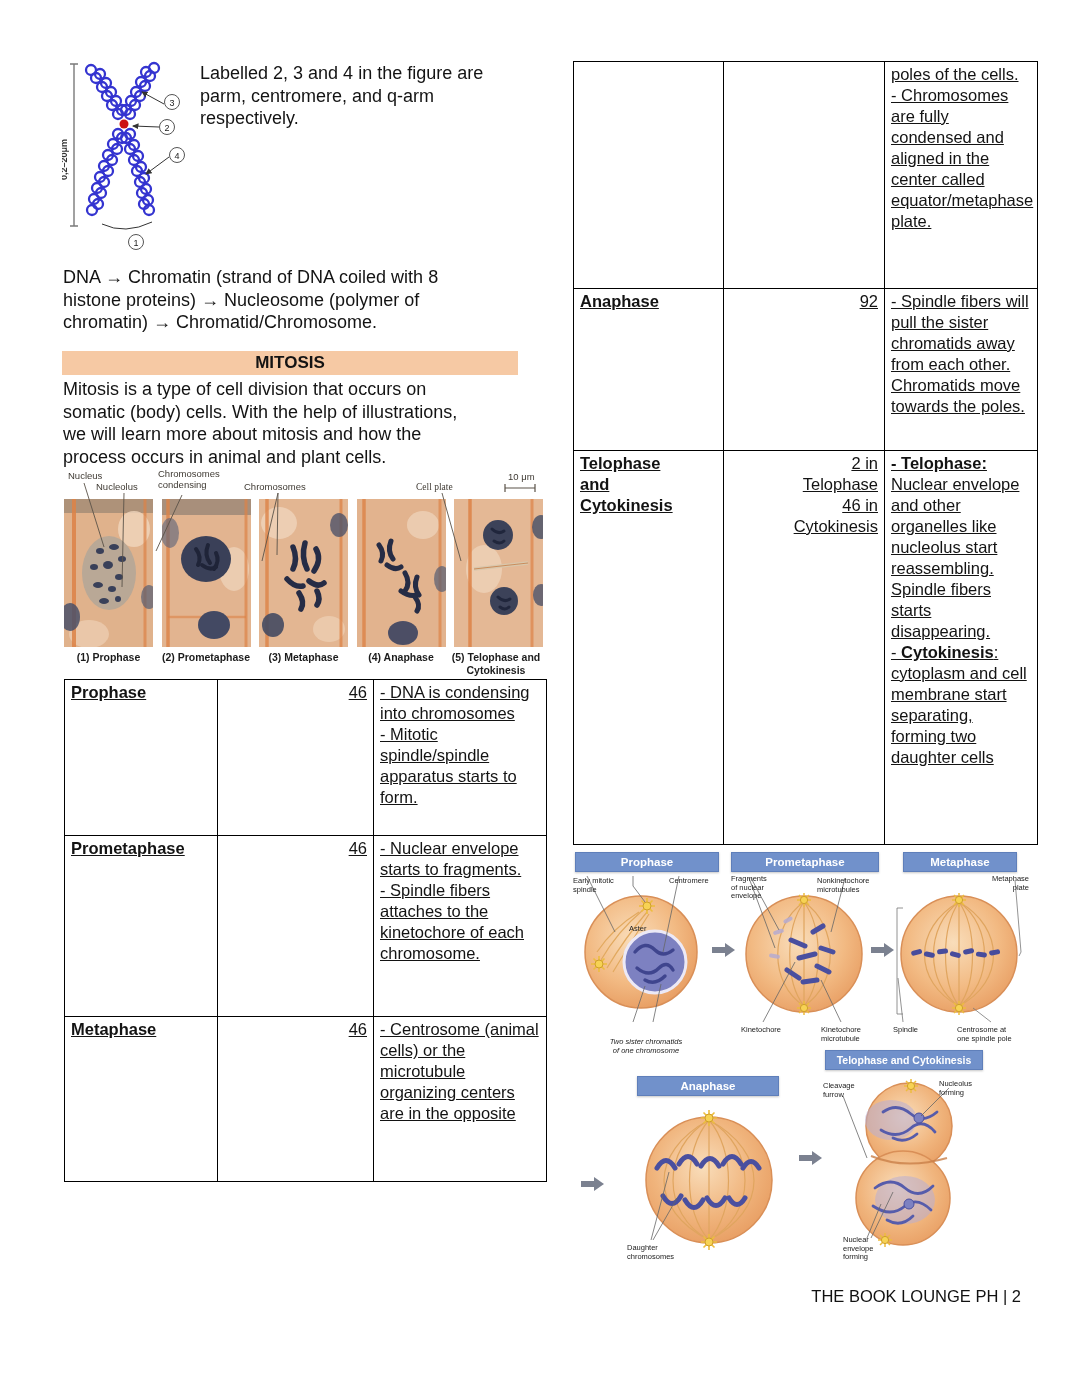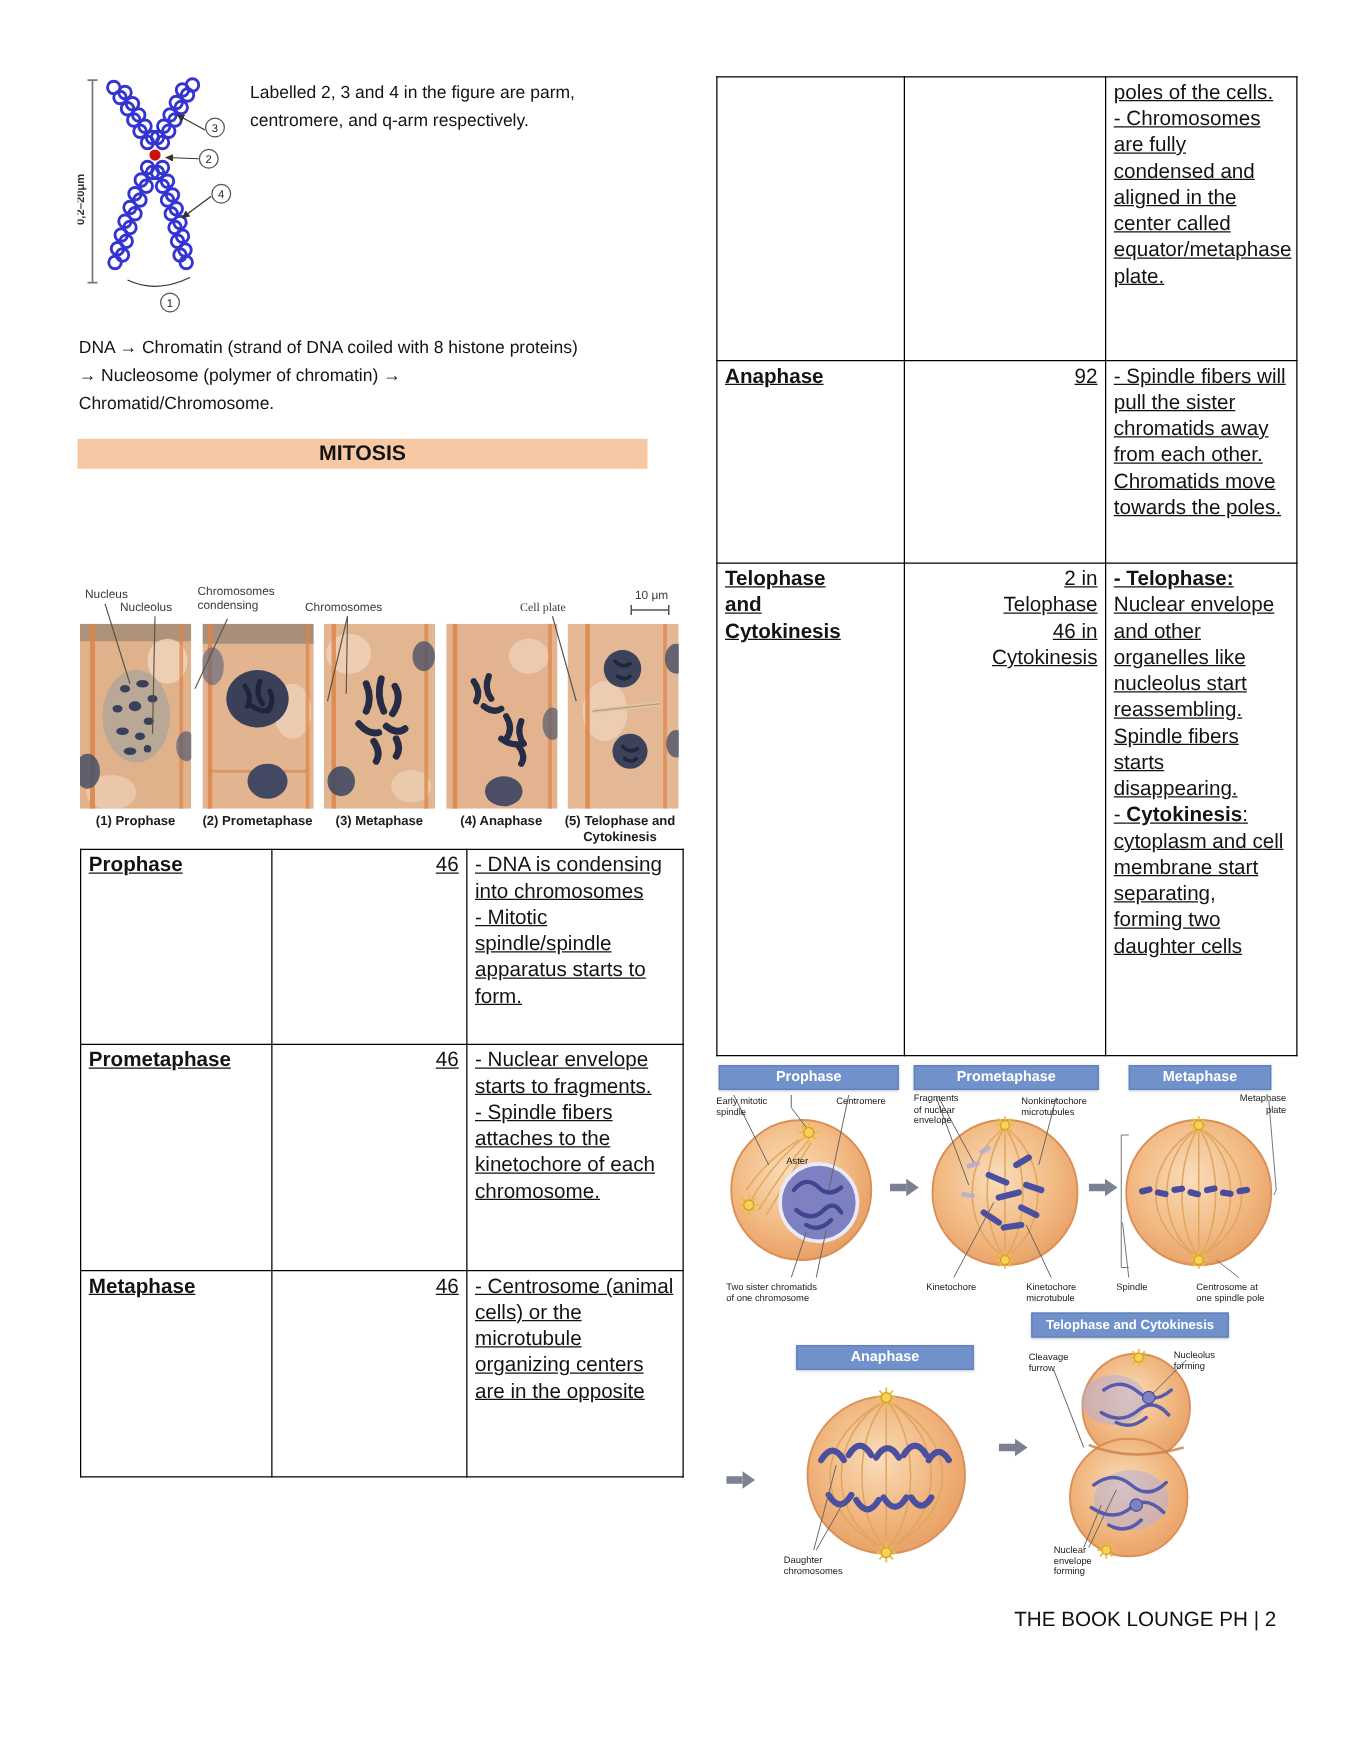--- a/index.html
+++ b/index.html
@@ -1,19 +1,19 @@
 <!DOCTYPE html>
 <html><head>
 <meta charset="utf-8">
 <style>
   html,body{margin:0;padding:0;background:#fff;}
   #page{position:relative;width:1080px;height:1397px;background:#ffffff;
         font-family:"Liberation Sans",sans-serif;color:#131313;overflow:hidden;}
   .abs{position:absolute;}
-  .para{font-size:14px;line-height:22.5px;}
+  .para{font-size:18px;line-height:22.5px;}
   
   .band{background:#f6c9a4;text-align:center;font-weight:bold;font-size:17px;line-height:24px;}
   
   table.mtable{border-collapse:collapse;table-layout:fixed;font-size:16.5px;line-height:21px;text-decoration:underline;}
   table.mtable td,table.mtable th{border:1.7px solid #000;vertical-align:top;padding:2px 6px;overflow:hidden;}
   table.mtable th{background:#f6c9a4;text-align:center;white-space:pre-line;font-size:16.5px;line-height:22px;}
   td.phase{font-weight:bold;white-space:pre-line;}
   td.num{text-align:right;white-space:pre-line;}
   td.desc{white-space:pre-line;}
   td.desc b{font-weight:bold;}
@@ -119,20 +119,21 @@
       </g>
     </svg>
   </div>
 
   <div class="abs para" style="left:200px;top:62px;width:320px;">Labelled 2, 3 and 4 in the figure are parm, centromere, and q-arm respectively.</div>
 
   <div class="abs para" style="left:63px;top:266px;width:412px;">DNA → Chromatin (strand of DNA coiled with 8 histone proteins) → Nucleosome (polymer of chromatin) → Chromatid/Chromosome.</div>
 
   <div class="abs band" style="left:62px;top:351px;width:456px;height:24px;">MITOSIS</div>
 
+  <div class="abs para" style="left:63px;top:378px;width:418px;">Mitosis is a type of cell division that occurs on somatic (body) cells. With the help of illustrations, we will learn more about mitosis and how the process occurs in animal and plant cells.</div>
 
   <div class="abs" style="left:64px;top:469px;width:479px;height:215px;">
     <span class="strip-label" style="left:4px;top:2px;">Nucleus</span>
     <span class="strip-label" style="left:32px;top:13px;">Nucleolus</span>
     <span class="strip-label" style="left:94px;top:0;">Chromosomes
 condensing</span>
     <span class="strip-label" style="left:180px;top:13px;">Chromosomes</span>
     <span class="strip-label" style="left:352px;top:13px;font-family:Liberation Serif, serif;">Cell plate</span>
     <span class="strip-label" style="left:444px;top:3px;">10 μm</span>
     <svg class="abs" style="left:0;top:0;pointer-events:none;z-index:2;" width="479" height="208">
@@ -358,21 +359,21 @@
           <path d="M72,106 q10,6 20,-4"></path>
         </g>
         <g stroke="#666" stroke-width=".8" fill="none">
           <line x1="14" y1="2" x2="42" y2="58"></line>
           <path d="M60,2 L60,12 L72,28"></path>
           <line x1="106" y1="2" x2="90" y2="78"></line>
           <line x1="60" y1="148" x2="72" y2="112"></line>
           <line x1="80" y1="148" x2="88" y2="110"></line>
         </g>
       </svg>
-      <span class="dlabel" style="left:8px;top:176px;width:130px;">Two sister chromatids
+      <span class="dlabel" style="left:8px;top:188px;width:130px;text-align:center;font-style:italic;">Two sister chromatids
 of one chromosome</span>
     </div>
 
     <div class="garrow" style="left:139px;top:92px;">
       <svg width="24" height="16">
           <rect x="0" y="5" width="13" height="6" fill="#7b8190"></rect>
           <polygon points="13,1 23,8 13,15" fill="#7b8190"></polygon>
         </svg>
     </div>
 

